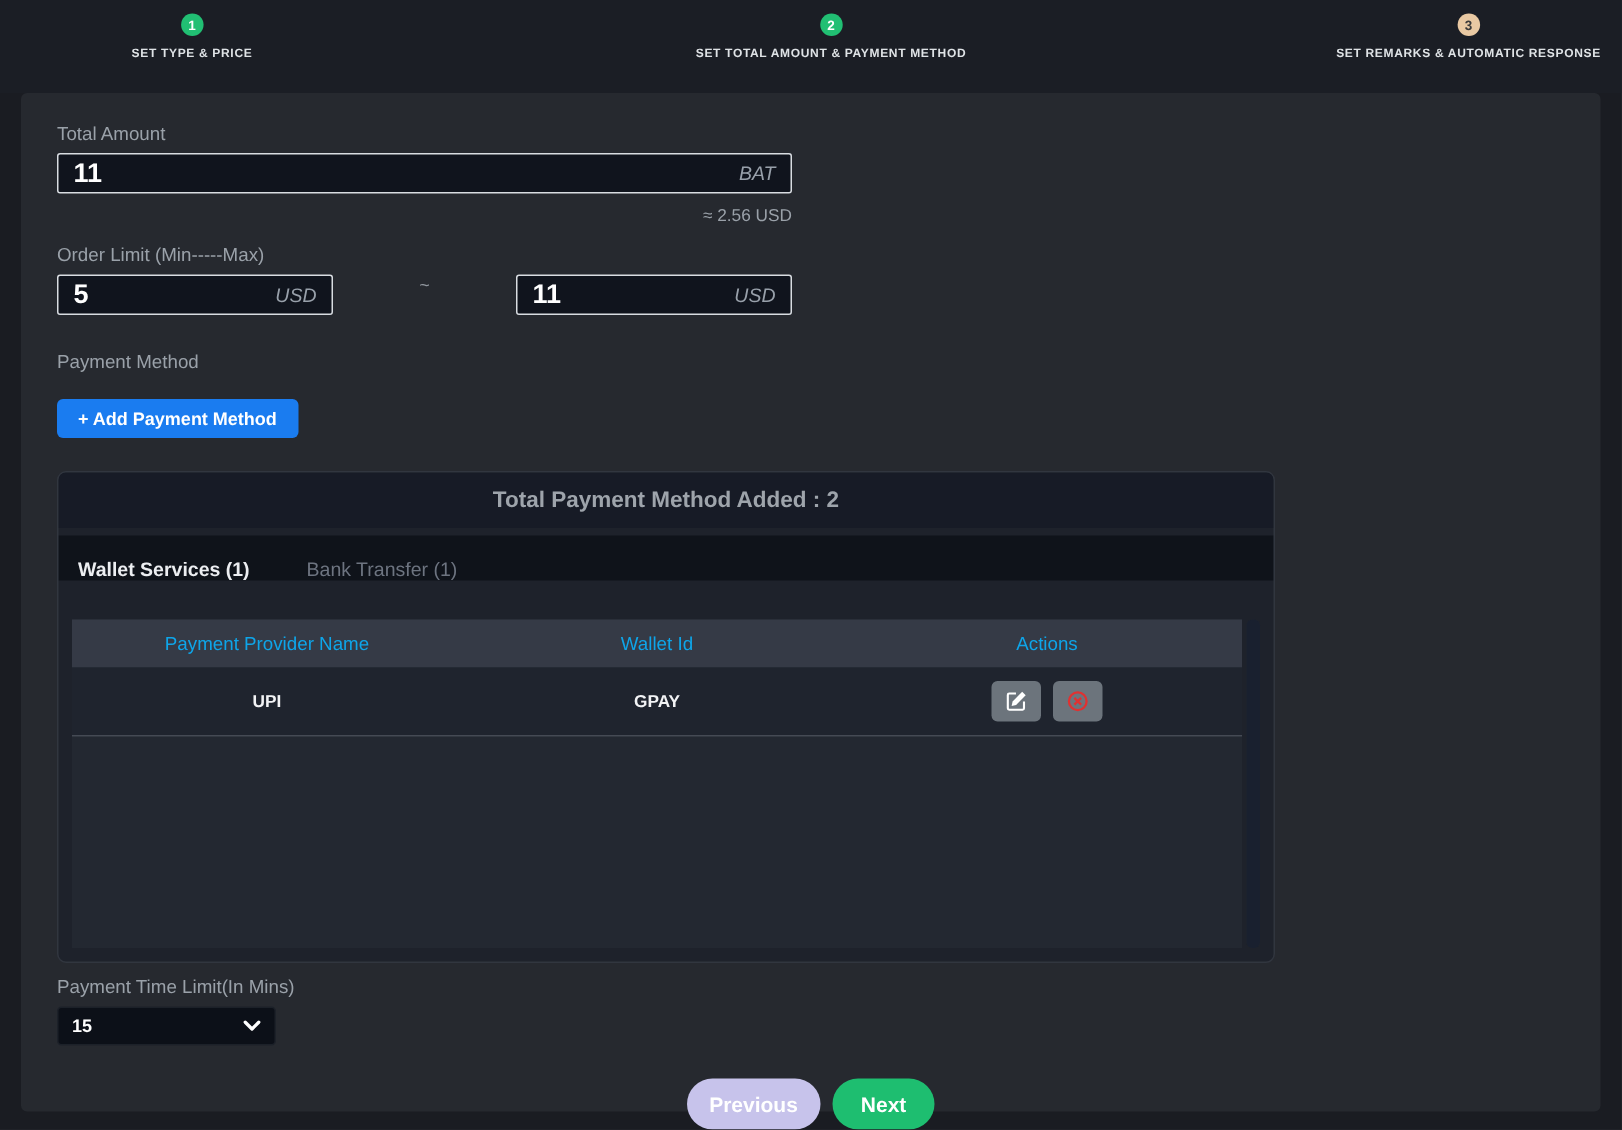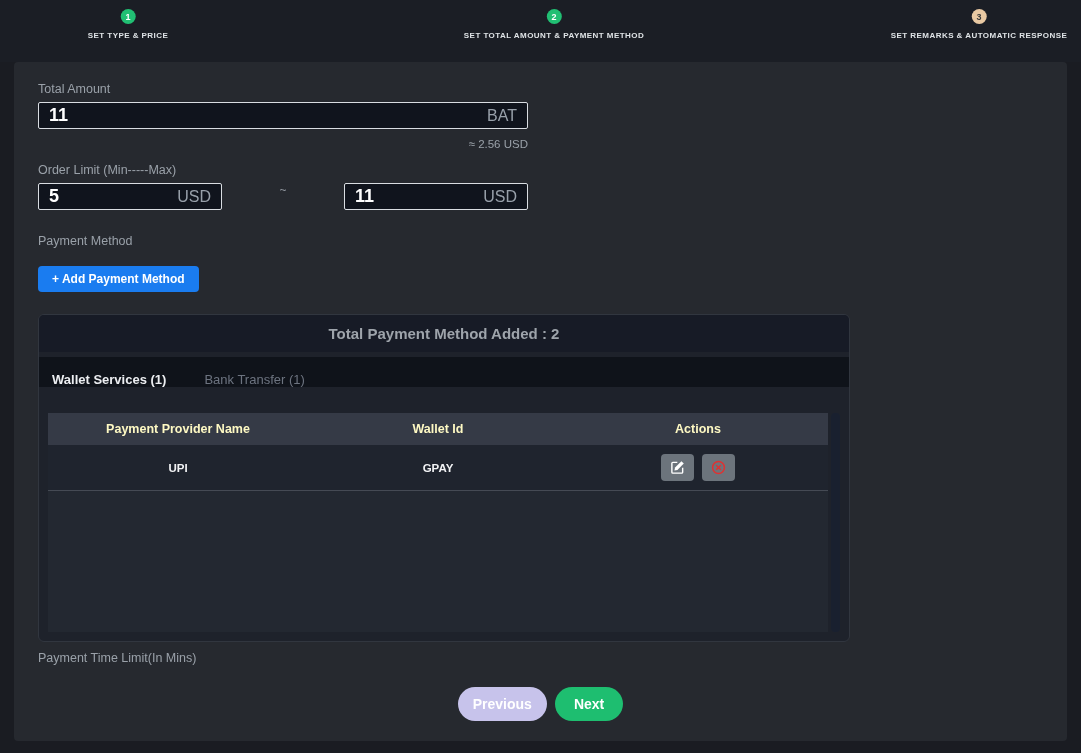--- a/index.html
+++ b/index.html
@@ -46,21 +46,21 @@
 
   .field-label { font-size: 12.5px; color: #9aa1a9; margin-bottom: 6px; }
 
   .text-input {
     display: flex; align-items: center; justify-content: space-between;
     height: 27px; background: #10141d;
     border: 1px solid #d9dde2; border-radius: 2px;
     padding: 0 10px; cursor: text;
   }
   .text-input .value { font-size: 18px; font-weight: bold; color: #ffffff; }
-  .text-input .suffix { font-size: 16px; color: #98a0aa; }
+  .text-input .suffix { font-size: 13px; color: #98a0aa; font-style: italic; }
 
   .w-total { width: 490px; }
   .w-limit { width: 184px; }
 
   .approx {
     width: 490px; text-align: right;
     font-size: 11.5px; color: #9aa1a9;
     margin-top: 9px; margin-bottom: 13px;
   }
 
@@ -107,21 +107,21 @@
   }
   .table-area {
     flex: 1; background: #232831; display: flex; flex-direction: column;
   }
   .t-head {
     height: 32px; flex: 0 0 32px; background: #353a46;
     display: grid; grid-template-columns: 1fr 1fr 1fr;
   }
   .t-head .cell {
     display: flex; align-items: center; justify-content: center;
-    font-size: 12.5px; font-weight: bold; color: #fef9c3;
+    font-size: 12.5px; font-weight: normal; color: #0ea5e9;
   }
   .t-row {
     height: 46px; flex: 0 0 46px; background: #1f242e;
     border-bottom: 1px solid #454a54;
     display: grid; grid-template-columns: 1fr 1fr 1fr;
   }
   .t-row .cell {
     display: flex; align-items: center; justify-content: center;
     font-size: 11.5px; font-weight: bold; color: #f2f3f5;
   }
@@ -247,20 +247,28 @@
       </div>
       <div class="scroll-col">
         <div class="scroll-thumb"></div>
       </div>
     </div>
   </div>
 
   
   <div class="time-block">
     <div class="field-label">Payment Time Limit(In Mins)</div>
+    <div class="select-box">
+      <span class="value">15</span>
+      <span style="display:flex;">
+        <svg width="12" height="8" viewBox="0 0 12 8">
+          <path d="M1.5 1.5L6 6l4.5-4.5" fill="none" stroke="#ffffff" stroke-width="2.2" stroke-linecap="round" stroke-linejoin="round"></path>
+        </svg>
+      </span>
+    </div>
   </div>
 
   
   <div class="footer">
     <button class="pill pill--prev">Previous</button>
     <button class="pill pill--next">Next</button>
   </div>
 
 </div>
 

